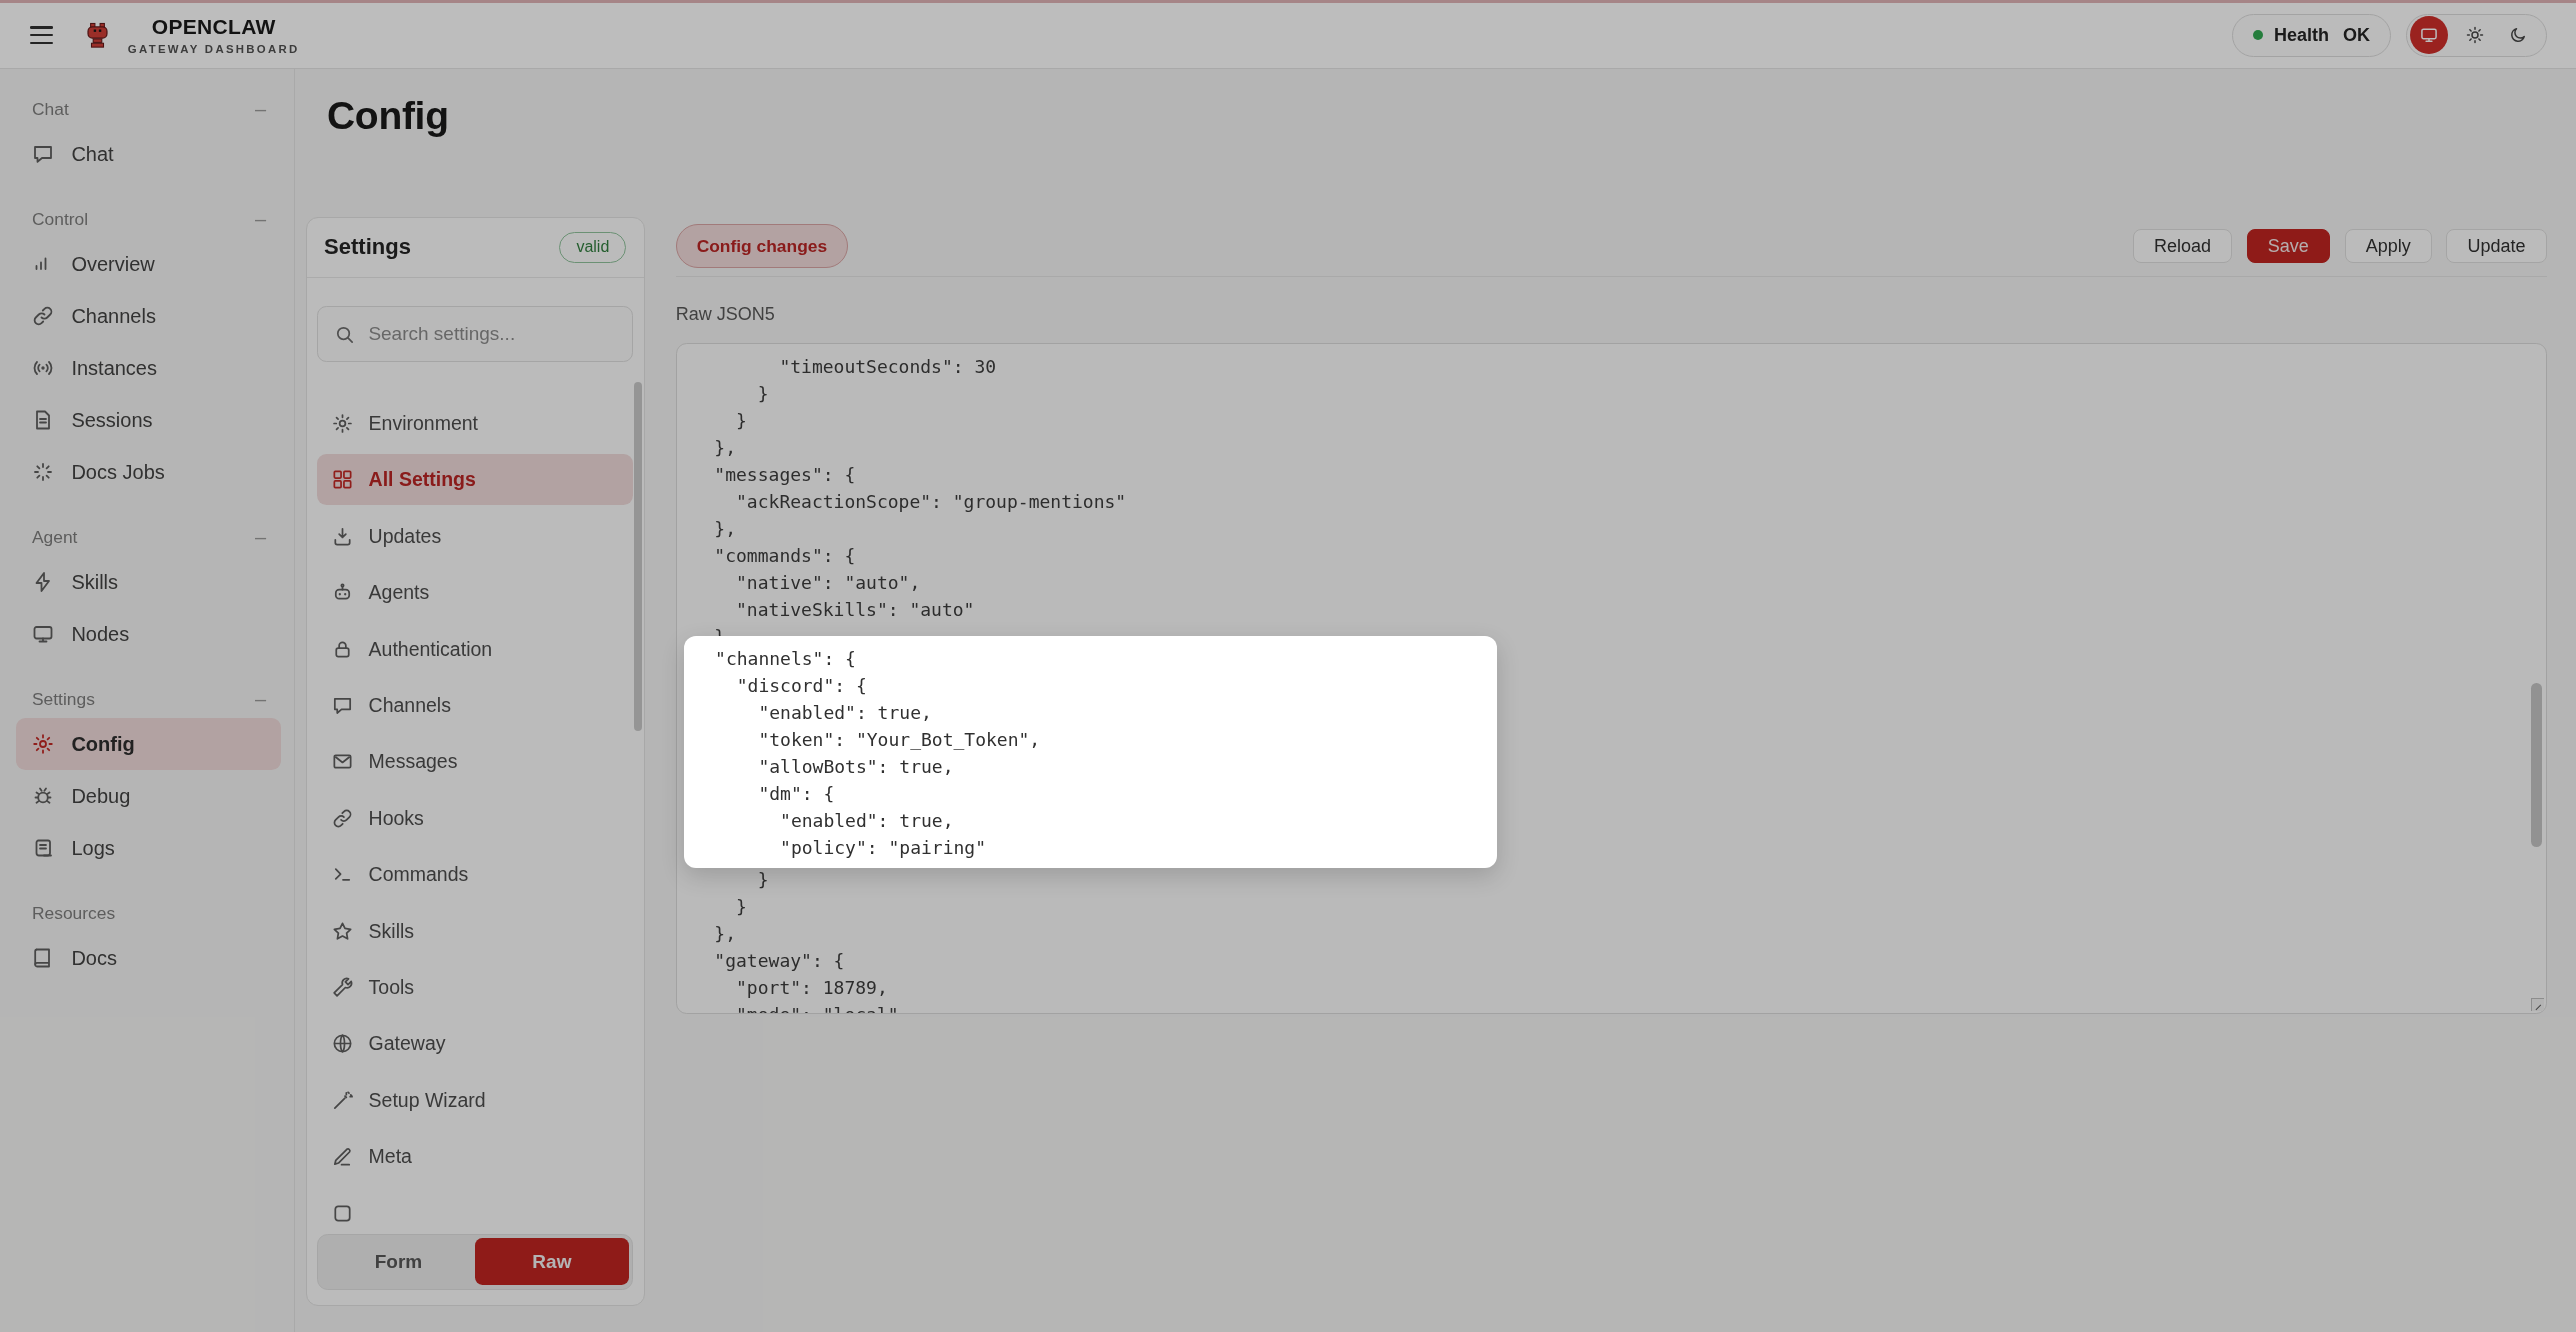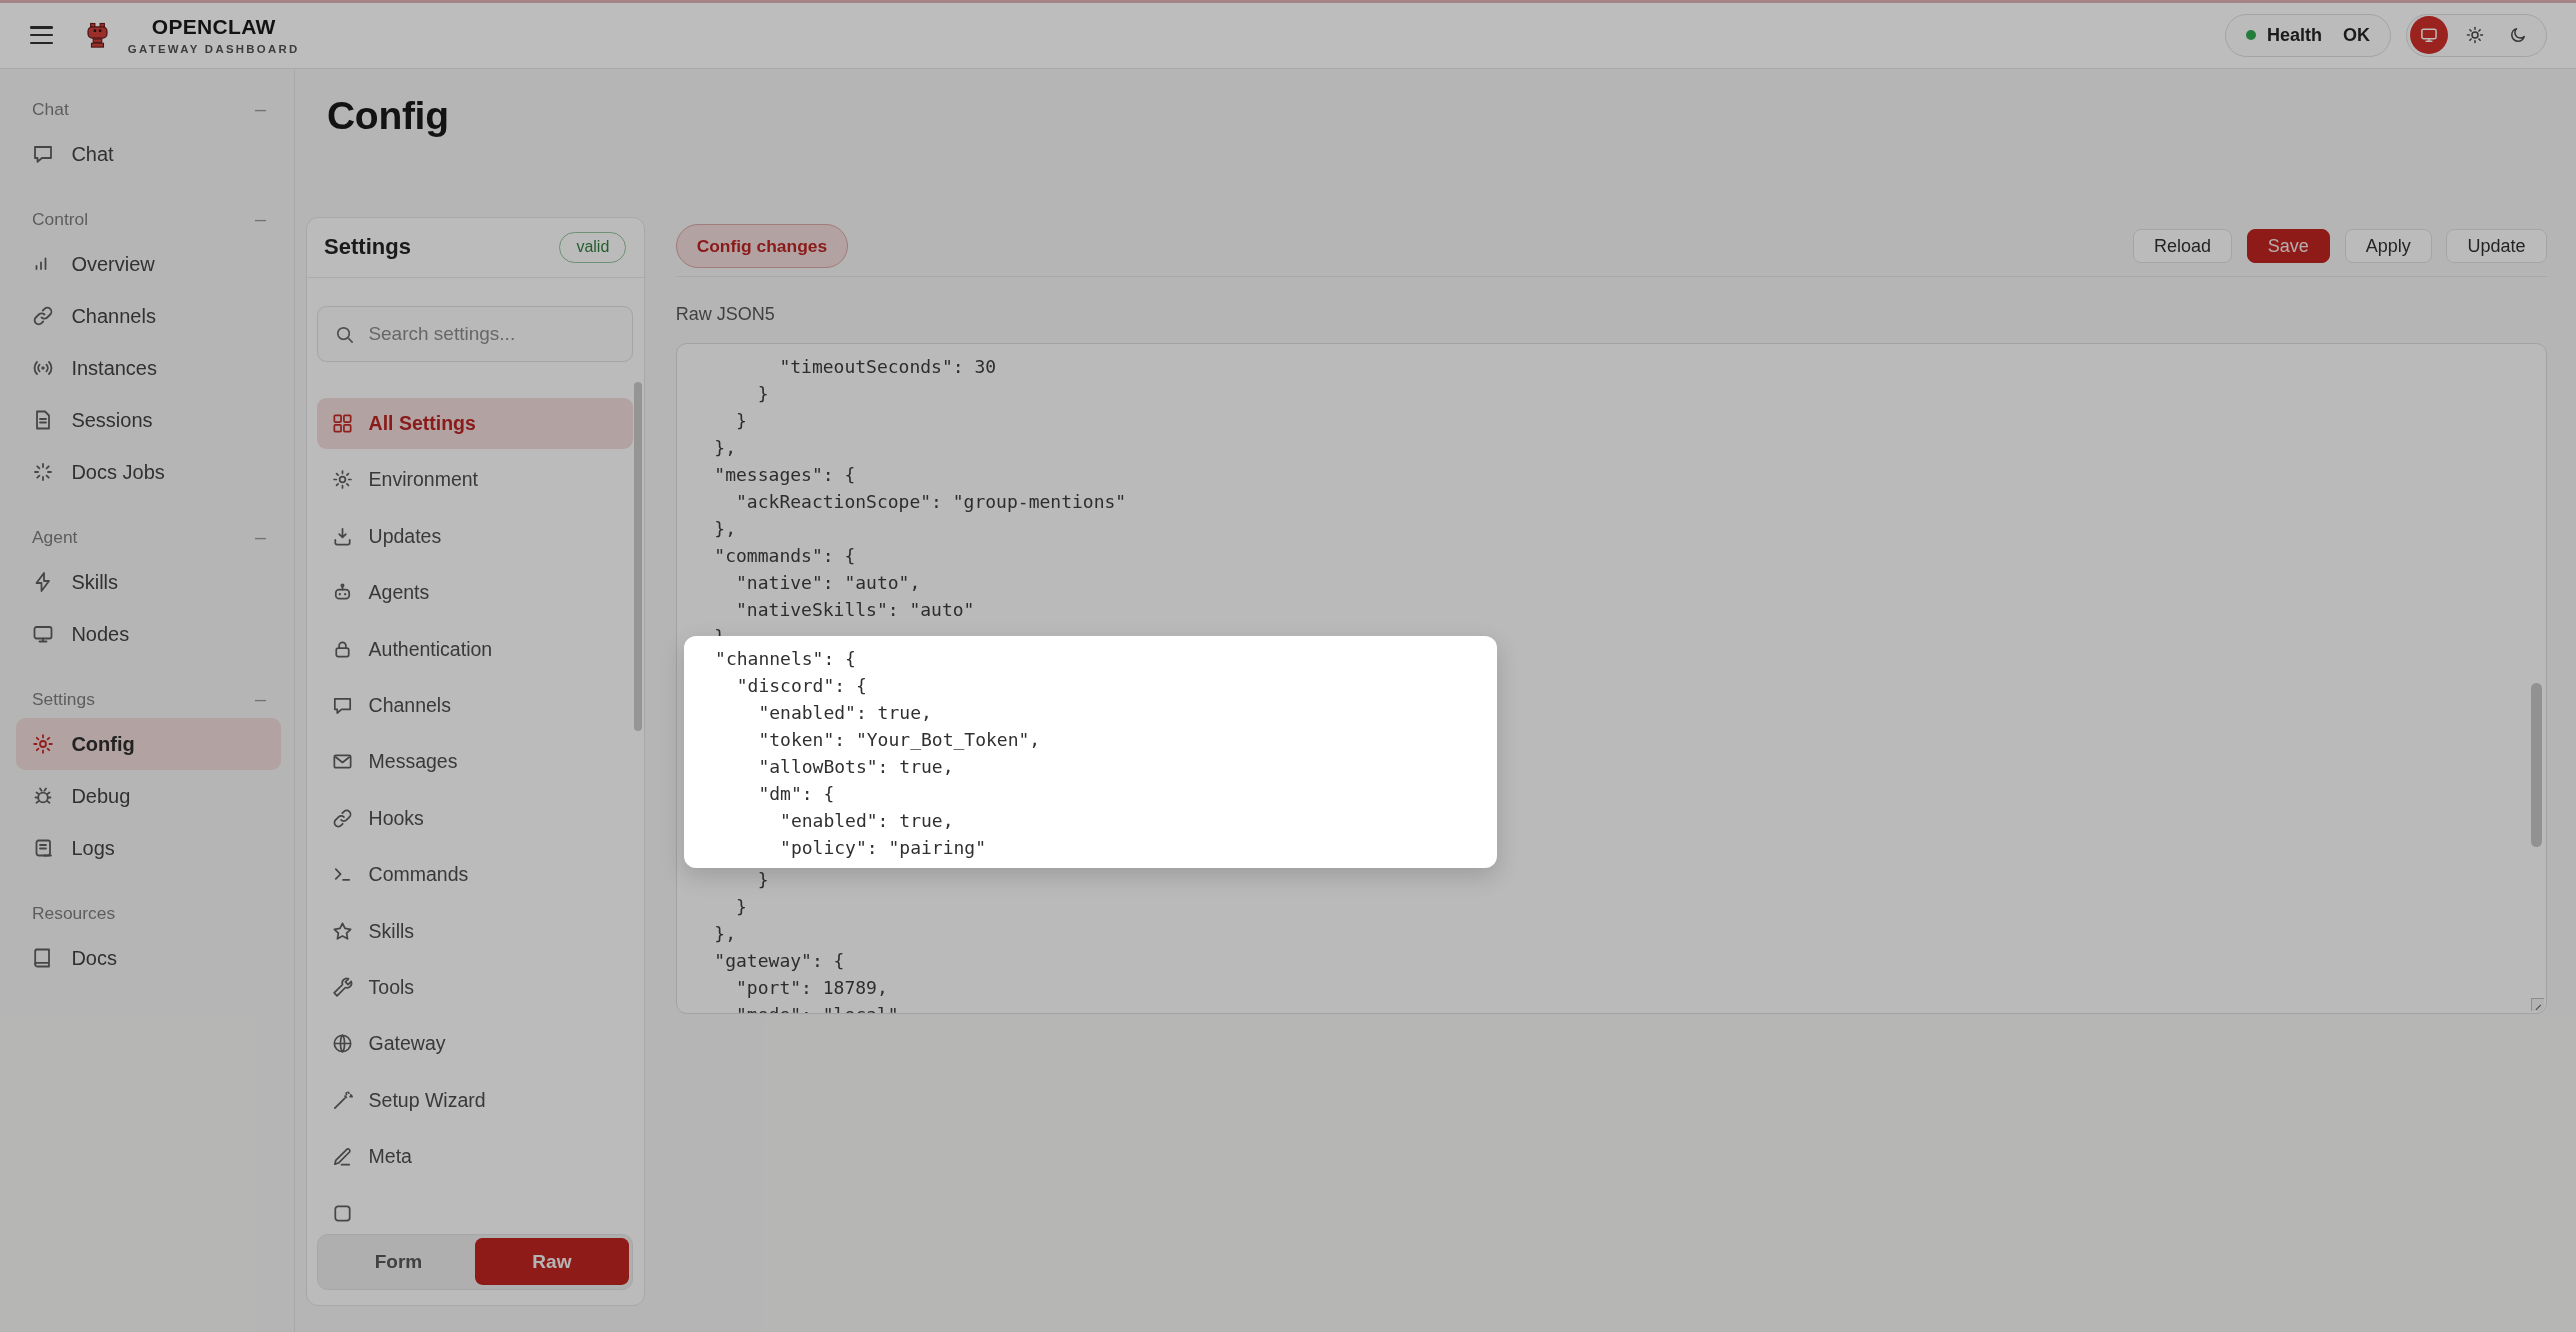--- a/index.html
+++ b/index.html
@@ -17,21 +17,21 @@
   .hamburger { width:29.5px; height:29.5px; display:flex; flex-direction:column; justify-content:center; gap:5.4px; cursor:pointer; }
   .hamburger span { display:block; width:23px; height:2.3px; background:#2e2e2e; border-radius:1.3px; }
   .brand { display:flex; align-items:center; gap:14.8px; }
   .brand-titles { display:flex; flex-direction:column; gap:4px;text-align:center; }
   .brand-title { font-size:21px; font-weight:800; letter-spacing:0.3px; color:#171717; }
   .brand-sub { font-size:11.4px; font-weight:600; letter-spacing:2.3px; color:#4f4f4f; }
   .header-right { display:flex; align-items:center; gap:14.8px; }
   .health-pill { display:flex; align-items:center; gap:10.7px; border:1.3px solid #dcdcdc; border-radius:670px;
     height:43px; padding:0 20px; background:#fdfdfd; }
   .health-dot { width:10px; height:10px; border-radius:50%; background:#2fa84f; }
-  .health-text { font-size:18px; color:#222; font-weight:600; display:flex; gap:21px; }
+  .health-text { font-size:18px; color:#222; font-weight:600; display:flex; gap:14px; }
   .theme-toggle { display:flex; align-items:center; gap:12px; border:1.3px solid #dcdcdc; border-radius:670px;
     height:43px; padding:0 12px 0 2.7px; background:#fdfdfd; }
   .theme-btn { width:31px; height:31px; display:flex; align-items:center; justify-content:center; color:#444; cursor:pointer; }
   .theme-btn.active { width:38px; height:38px; background:#cf2b27; border-radius:50%; color:#fff; }
 
   
   .app-body { display:flex; height:1265px; }
   aside.sidebar { width:295px; border-right:1.3px solid #e4e4e4; padding-top:21.5px; flex:none; }
   .side-group { margin-bottom:20px; }
   .group-row { display:flex; align-items:center; justify-content:space-between; padding:0 28px 0 32px; height:38px; }
@@ -335,39 +335,39 @@
               <span class="ico">
                   <svg viewBox="0 0 24 24" fill="none" stroke="currentColor" stroke-width="1.8" stroke-linecap="round">
                     <circle cx="11" cy="11" r="6"></circle>
                     <path d="M15.6 15.6L20 20"></path>
                   </svg>
                 </span>
               <input type="text" placeholder="Search settings..." style="">
             </div>
           </div>
           <nav class="settings-nav">
+            <div class="nav-item">
+              <span class="ico">
+                  <svg viewBox="0 0 24 24" fill="none" stroke="currentColor" stroke-width="1.8" stroke-linecap="round">
+                    <circle cx="12" cy="12" r="3"></circle>
+                    <path d="M12 3.2v2.3M12 18.5v2.3M3.2 12h2.3M18.5 12h2.3M5.8 5.8l1.6 1.6M16.6 16.6l1.6 1.6M18.2 5.8l-1.6 1.6M7.4 16.6l-1.6 1.6"></path>
+                  </svg>
+                </span>
+              <span>Environment</span>
+            </div>
             <div class="nav-item active">
               <span class="ico">
                   <svg viewBox="0 0 24 24" fill="none" stroke="currentColor" stroke-width="1.8">
                     <rect x="3.5" y="3.5" width="7" height="7" rx="1"></rect>
                     <rect x="13.5" y="3.5" width="7" height="7" rx="1"></rect>
                     <rect x="3.5" y="13.5" width="7" height="7" rx="1"></rect>
                     <rect x="13.5" y="13.5" width="7" height="7" rx="1"></rect>
                   </svg>
                 </span>
               <span>All Settings</span>
-            </div>
-            <div class="nav-item">
-              <span class="ico">
-                  <svg viewBox="0 0 24 24" fill="none" stroke="currentColor" stroke-width="1.8" stroke-linecap="round">
-                    <circle cx="12" cy="12" r="3"></circle>
-                    <path d="M12 3.2v2.3M12 18.5v2.3M3.2 12h2.3M18.5 12h2.3M5.8 5.8l1.6 1.6M16.6 16.6l1.6 1.6M18.2 5.8l-1.6 1.6M7.4 16.6l-1.6 1.6"></path>
-                  </svg>
-                </span>
-              <span>Environment</span>
             </div>
             <div class="nav-item">
               <span class="ico">
                   <svg viewBox="0 0 24 24" fill="none" stroke="currentColor" stroke-width="1.8" stroke-linecap="round" stroke-linejoin="round">
                     <path d="M12 4v9m0 0l-3.5-3.5M12 13l3.5-3.5"></path>
                     <path d="M4.5 15.5v3a2 2 0 0 0 2 2h11a2 2 0 0 0 2-2v-3"></path>
                   </svg>
                 </span>
               <span>Updates</span>
             </div>

